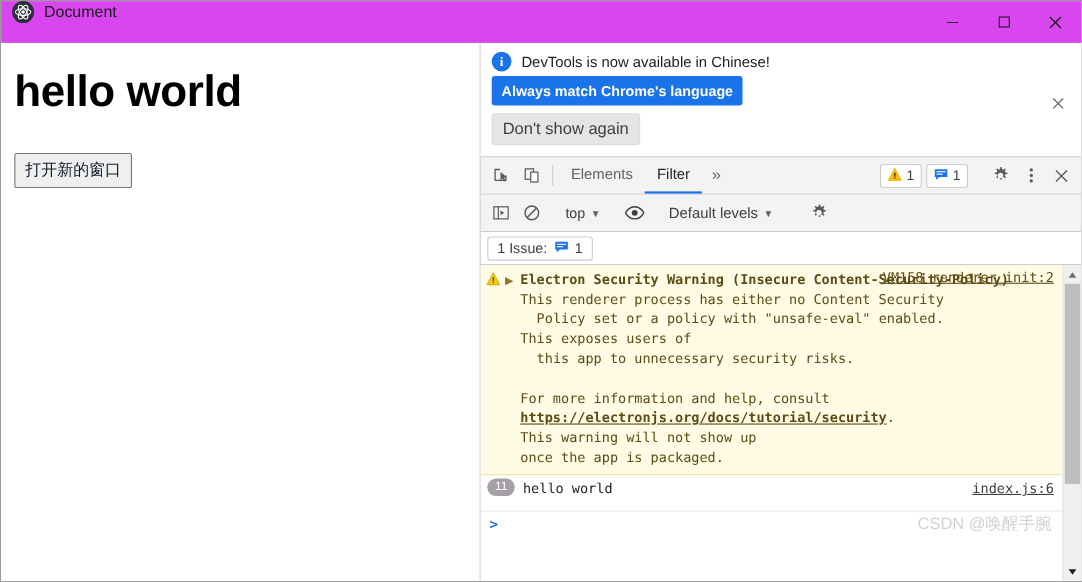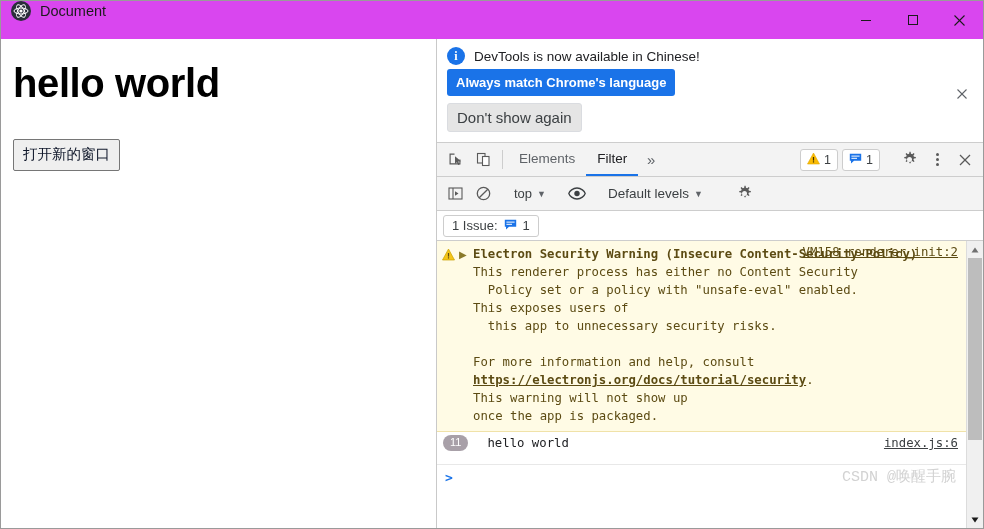--- a/index.html
+++ b/index.html
@@ -303,26 +303,25 @@
     right: 8px;
     top: 4px;
     font-family: "DejaVu Sans Mono", monospace;
     font-size: 12.3px;
     color: #5c4b13;
     text-decoration: underline;
     cursor: default;
   }
   .msg-log {
     display: flex;
-    align-items: center;
+    align-items: flex-end;
     border-bottom: 1px solid #e8e8e8;
     padding: 3px 8px 13px 6px;
     position: relative;
     min-height: 24px;
-    gap: 12px;
   }
   .count-badge {
     flex: 0 0 auto;
     background: #a8a0a8;
     color: #fff;
     border-radius: 9px;
     font-size: 11px;
     font-family: "Liberation Sans", sans-serif;
     padding: 1px 7px 2px 7px;
     margin-right: 7px;
@@ -354,21 +353,21 @@
     font-weight: bold;
     font-family: "DejaVu Sans Mono", monospace;
     margin-right: 6px;
   }
   .watermark {
     position: absolute;
     right: 10px;
     bottom: 3px;
     font-size: 15px;
     color: #d2d2d2;
-    font-family: Liberation Mono, monospace;
+    font-family: Liberation Sans, sans-serif;
     white-space: nowrap;
     pointer-events: none;
   }
 
   
   .scrollbar {
     flex: 0 0 17px;
     width: 17px;
     background: #f0f0f0;
     border-left: 1px solid #dcdcdc;

